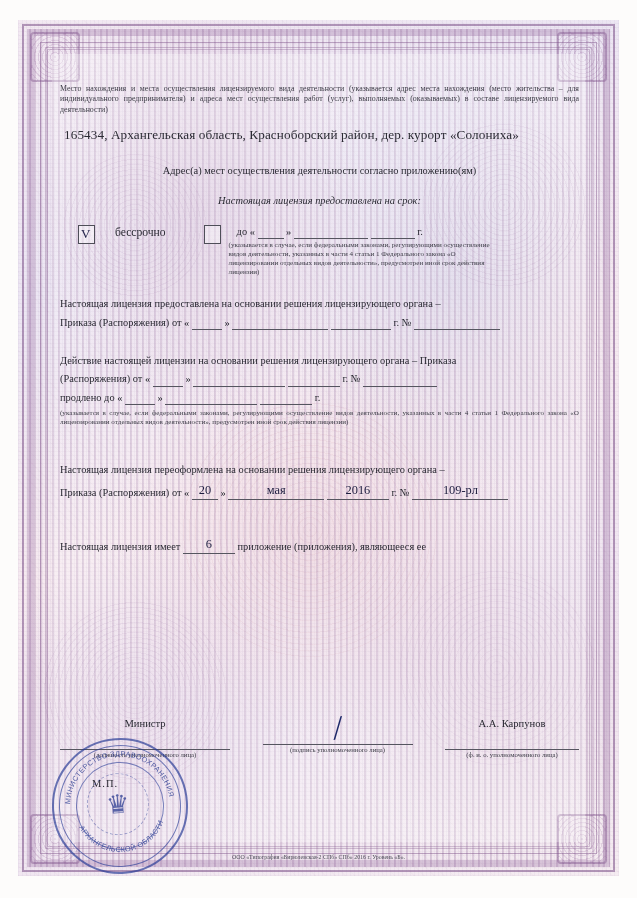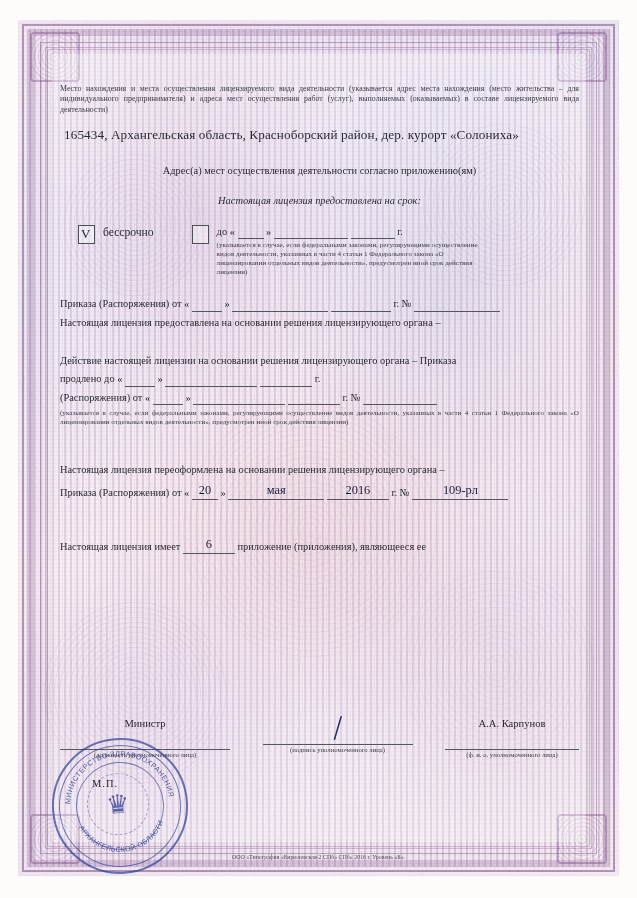--- a/index.html
+++ b/index.html
@@ -150,21 +150,21 @@
     flex: 0 0 auto;
   }
   .chk .tick {
     position: absolute;
     left: 2px; top: -1px;
     font-size: 13px;
     font-family: "Liberation Serif", serif;
     color: #23234a;
   }
   .chk-label {
-    margin-left: 8px;
+    margin-left: 20px;
     font-size: 11.6px;
     white-space: nowrap;
   }
   .chk-col2 { margin-left: 38px; }
   .chk-note { margin-left: 8px; max-width: 265px; }
 
   
   .filled {
     font-family: "Liberation Serif", serif;
     color: #1d1d3f;
@@ -300,66 +300,66 @@
     <div class="p center ital blk">Настоящая лицензия предоставлена на срок:</div>
 
     <div class="chk-row">
       <div class="chk">
         <span class="tick">V</span>
       </div>
       <div class="chk-label">бессрочно</div>
 
       <div class="chk chk-col2"></div>
       <div class="chk-note">
-        <div style="font-size:10.4px; white-space:nowrap;">
+        <div style="font-size:10.4px; white-space:nowrap;margin-left:8px;">
           <span>до «</span>
           <span class="ul filled" style="width:26px"></span>
           <span>»</span>
           <span class="ul filled" style="width:74px"></span>
           <span class="ul filled" style="width:44px"></span>
           <span>г.</span>
         </div>
         <div class="tiny" style="margin-top:2px">(указывается в случае, если федеральными законами, регулирующими осуществление видов деятельности, указанных в части 4 статьи 1 Федерального закона «О лицензировании отдельных видов деятельности», предусмотрен иной срок действия лицензии)</div>
       </div>
     </div>
 
     <div class="sp-lg"></div>
 
+    <div class="p blk">Настоящая лицензия предоставлена на основании решения лицензирующего органа –</div>
     <div class="p blk" style="white-space:nowrap">
       <span>Приказа (Распоряжения) от «</span>
       <span class="ul filled" style="width:30px"></span>
       <span class="quo">»</span>
       <span class="ul filled" style="width:96px"></span>
       <span class="ul filled" style="width:60px"></span>
       <span>г.</span>
       <span>№</span>
       <span class="ul filled" style="width:86px"></span>
     </div>
-    <div class="p blk">Настоящая лицензия предоставлена на основании решения лицензирующего органа –</div>
 
     <div class="sp-lg"></div>
 
     <div class="p blk">Действие настоящей лицензии на основании решения лицензирующего органа – Приказа</div>
-    <div class="p blk" style="white-space:nowrap">
-      <span>продлено до «</span>
-      <span class="ul filled" style="width:30px"></span>
-      <span class="quo">»</span>
-      <span class="ul filled" style="width:92px"></span>
-      <span class="ul filled" style="width:52px"></span>
-      <span>г.</span>
-    </div>
     <div class="p blk" style="white-space:nowrap">
       <span>(Распоряжения) от «</span>
       <span class="ul filled" style="width:30px"></span>
       <span class="quo">»</span>
       <span class="ul filled" style="width:92px"></span>
       <span class="ul filled" style="width:52px"></span>
       <span>г.</span>
       <span>№</span>
       <span class="ul filled" style="width:74px"></span>
+    </div>
+    <div class="p blk" style="white-space:nowrap">
+      <span>продлено до «</span>
+      <span class="ul filled" style="width:30px"></span>
+      <span class="quo">»</span>
+      <span class="ul filled" style="width:92px"></span>
+      <span class="ul filled" style="width:52px"></span>
+      <span>г.</span>
     </div>
     <div class="p tiny">(указывается в случае, если федеральными законами, регулирующими осуществление видов деятельности, указанных в части 4 статьи 1 Федерального закона «О лицензировании отдельных видов деятельности», предусмотрен иной срок действия лицензии)</div>
 
     <div class="sp-lg"></div>
     <div class="sp"></div>
 
     <div class="p blk">Настоящая лицензия переоформлена на основании решения лицензирующего органа –</div>
     <div class="p blk" style="white-space:nowrap">
       <span>Приказа (Распоряжения) от «</span>
       <span class="ul filled" style="width:26px">20</span>

